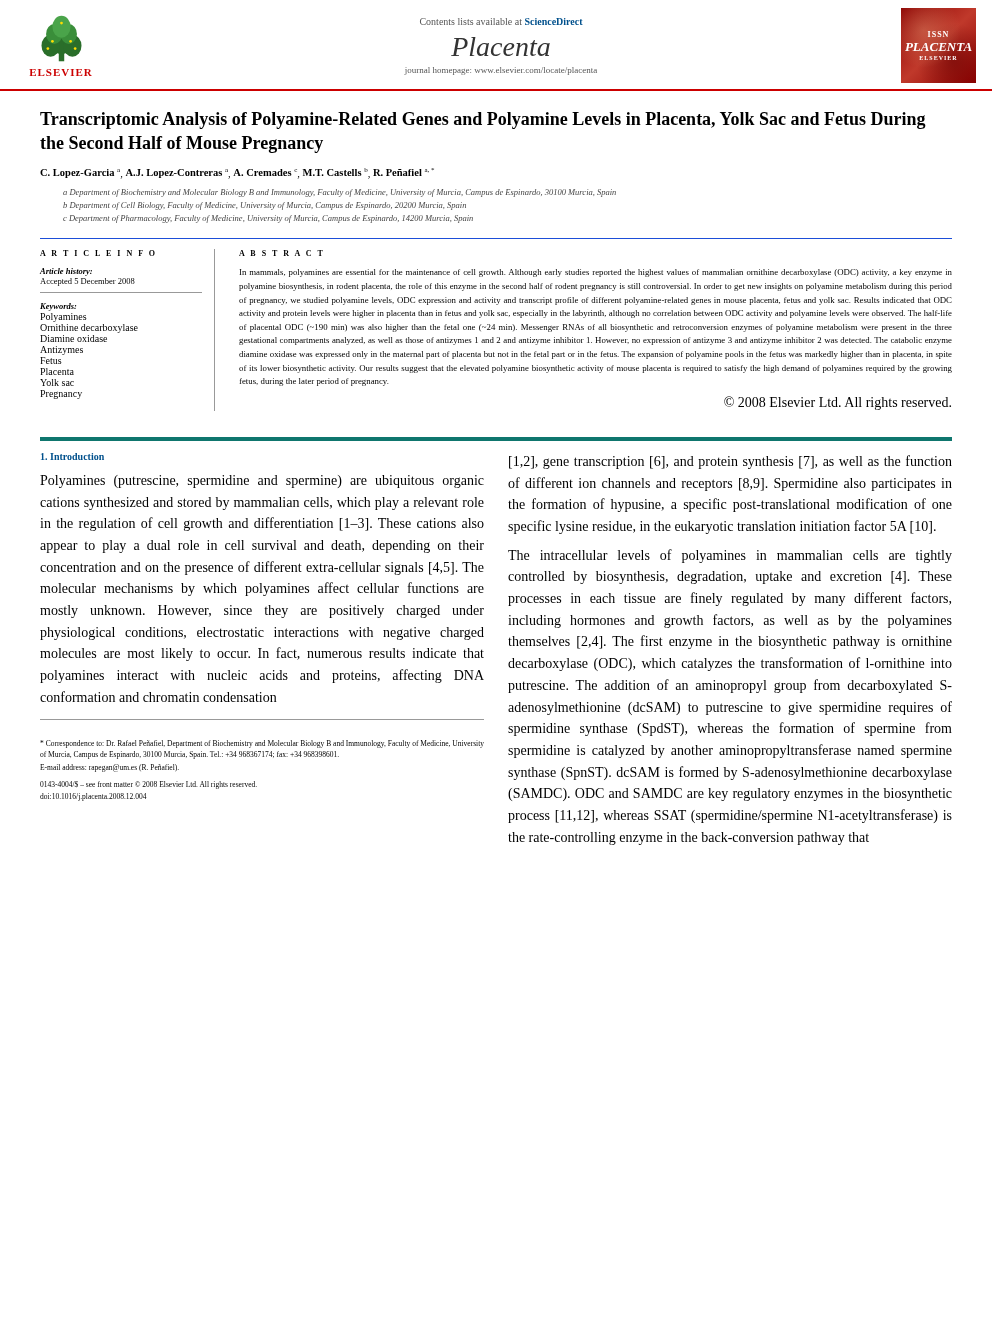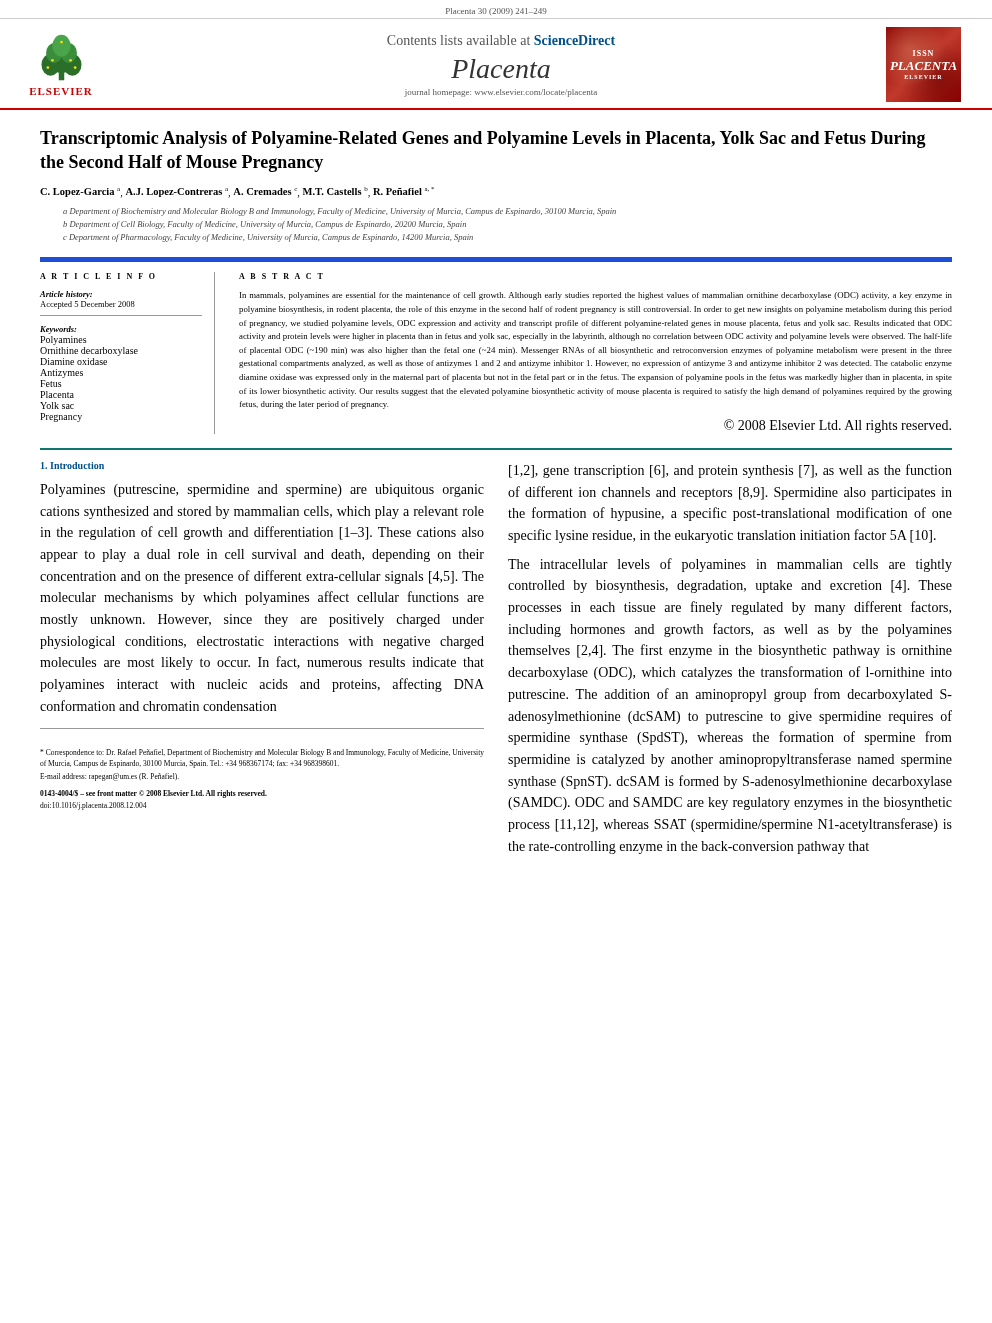--- a/index.html
+++ b/index.html
@@ -49,40 +49,41 @@
       font-weight: bold;
       color: #c00;
       letter-spacing: 1px;
       margin-top: 2px;
     }
     .journal-center {
       flex: 1;
       text-align: center;
     }
     .sciencedirect-line {
-      font-size: 14px;
+      font-size: 10px;
       color: #555;
       margin-bottom: 4px;
     }
     .journal-name {
       font-size: 28px;
       font-style: italic;
       font-weight: normal;
       color: #333;
       margin-bottom: 2px;
     }
     .journal-homepage {
       font-size: 9px;
       color: #555;
       margin-top: 2px;
     }
     .journal-right-logo {
       width: 90px;
       min-width: 90px;
       display: flex;
+      justify-content: flex-end;
     }
     .placenta-badge {
       width: 75px;
       height: 75px;
       background: linear-gradient(135deg, #8b0000 0%, #c0392b 50%, #8b0000 100%);
       display: flex;
       align-items: center;
       justify-content: center;
       flex-direction: column;
       position: relative;
@@ -148,21 +149,21 @@
     }
     .affil-line {
       display: block;
     }
 
     
     .two-col {
       display: flex;
       gap: 24px;
       margin-bottom: 14px;
-      border-top: 5px solid #1d4ed8;
+      border-top: 1px solid #1d4ed8;
       padding-top: 10px;
     }
     .left-col {
       width: 175px;
       min-width: 175px;
       border-right: 1px solid #999;
       padding-right: 12px;
     }
     .right-col {
       flex: 1;
@@ -211,22 +212,22 @@
     }
     .copyright-line {
       font-size: 14px;
       color: #000;
       text-align: right;
       margin-top: 6px;
     }
 
     
     .body-section {
-      margin-top: 14px;
-      border-top: 2px solid #0f766e;
+      margin-top: 26px;
+      border-top: 4px solid #0f766e;
       padding-top: 10px;
     }
     .two-col-body {
       display: flex;
       gap: 24px;
     }
     .body-col {
       flex: 1;
     }
     .section-heading {
@@ -263,23 +264,20 @@
     .tree-svg {
       width: 55px;
       height: 50px;
     }
   </style>
 </head>
 <body>
 
 <div class="page-wrapper">
 
-  <div class="top-bar">
-    <span>Placenta 30 (2009) 241–249</span>
-  </div>
 
   <div class="journal-header">
 
     <div class="journal-header-left elsevier-logo">
       <svg class="tree-svg" viewBox="0 0 60 55" xmlns="http://www.w3.org/2000/svg">
 
         <rect x="27" y="40" width="6" height="12" fill="#2a6e2a"></rect>
         <ellipse cx="30" cy="28" rx="14" ry="16" fill="#2a6e2a"></ellipse>
         <ellipse cx="18" cy="35" rx="10" ry="12" fill="#2a6e2a"></ellipse>
         <ellipse cx="42" cy="35" rx="10" ry="12" fill="#2a6e2a"></ellipse>
@@ -362,21 +360,21 @@
 
         <div class="body-col">
           <div class="section-heading">1. Introduction</div>
           <div class="body-text">
             <p>Polyamines (putrescine, spermidine and spermine) are ubiquitous organic cations synthesized and stored by mammalian cells, which play a relevant role in the regulation of cell growth and differentiation [1–3]. These cations also appear to play a dual role in cell survival and death, depending on their concentration and on the presence of different extra-cellular signals [4,5]. The molecular mechanisms by which polyamines affect cellular functions are mostly unknown. However, since they are positively charged under physiological conditions, electrostatic interactions with negative charged molecules are most likely to occur. In fact, numerous results indicate that polyamines interact with nucleic acids and proteins, affecting DNA conformation and chromatin condensation</p>
           </div>
 
           <div class="footnote-area">
             <div>* Correspondence to: Dr. Rafael Peñafiel, Department of Biochemistry and Molecular Biology B and Immunology, Faculty of Medicine, University of Murcia, Campus de Espinardo, 30100 Murcia, Spain. Tel.: +34 968367174; fax: +34 968398601.</div>
             <div style="margin-top:2px;">E-mail address: rapegan@um.es (R. Peñafiel).</div>
-            <div style="margin-top:6px;font-weight:bold;">0143-4004/$ – see front matter © 2008 Elsevier Ltd. All rights reserved.</div>
+            <div style="margin-top:6px;">0143-4004/$ – see front matter © 2008 Elsevier Ltd. All rights reserved.</div>
             <div>doi:10.1016/j.placenta.2008.12.004</div>
           </div>
         </div>
 
         <div class="body-col">
           <div class="body-text">
             <p>[1,2], gene transcription [6], and protein synthesis [7], as well as the function of different ion channels and receptors [8,9]. Spermidine also participates in the formation of hypusine, a specific post-translational modification of one specific lysine residue, in the eukaryotic translation initiation factor 5A [10].</p>
             <p>The intracellular levels of polyamines in mammalian cells are tightly controlled by biosynthesis, degradation, uptake and excretion [4]. These processes in each tissue are finely regulated by many different factors, including hormones and growth factors, as well as by the polyamines themselves [2,4]. The first enzyme in the biosynthetic pathway is ornithine decarboxylase (ODC), which catalyzes the transformation of l-ornithine into putrescine. The addition of an aminopropyl group from decarboxylated S-adenosylmethionine (dcSAM) to putrescine to give spermidine requires of spermidine synthase (SpdST), whereas the formation of spermine from spermidine is catalyzed by another aminopropyltransferase named spermine synthase (SpnST). dcSAM is formed by S-adenosylmethionine decarboxylase (SAMDC). ODC and SAMDC are key regulatory enzymes in the biosynthetic process [11,12], whereas SSAT (spermidine/spermine N1-acetyltransferase) is the rate-controlling enzyme in the back-conversion pathway that</p>
           </div>
         </div>

